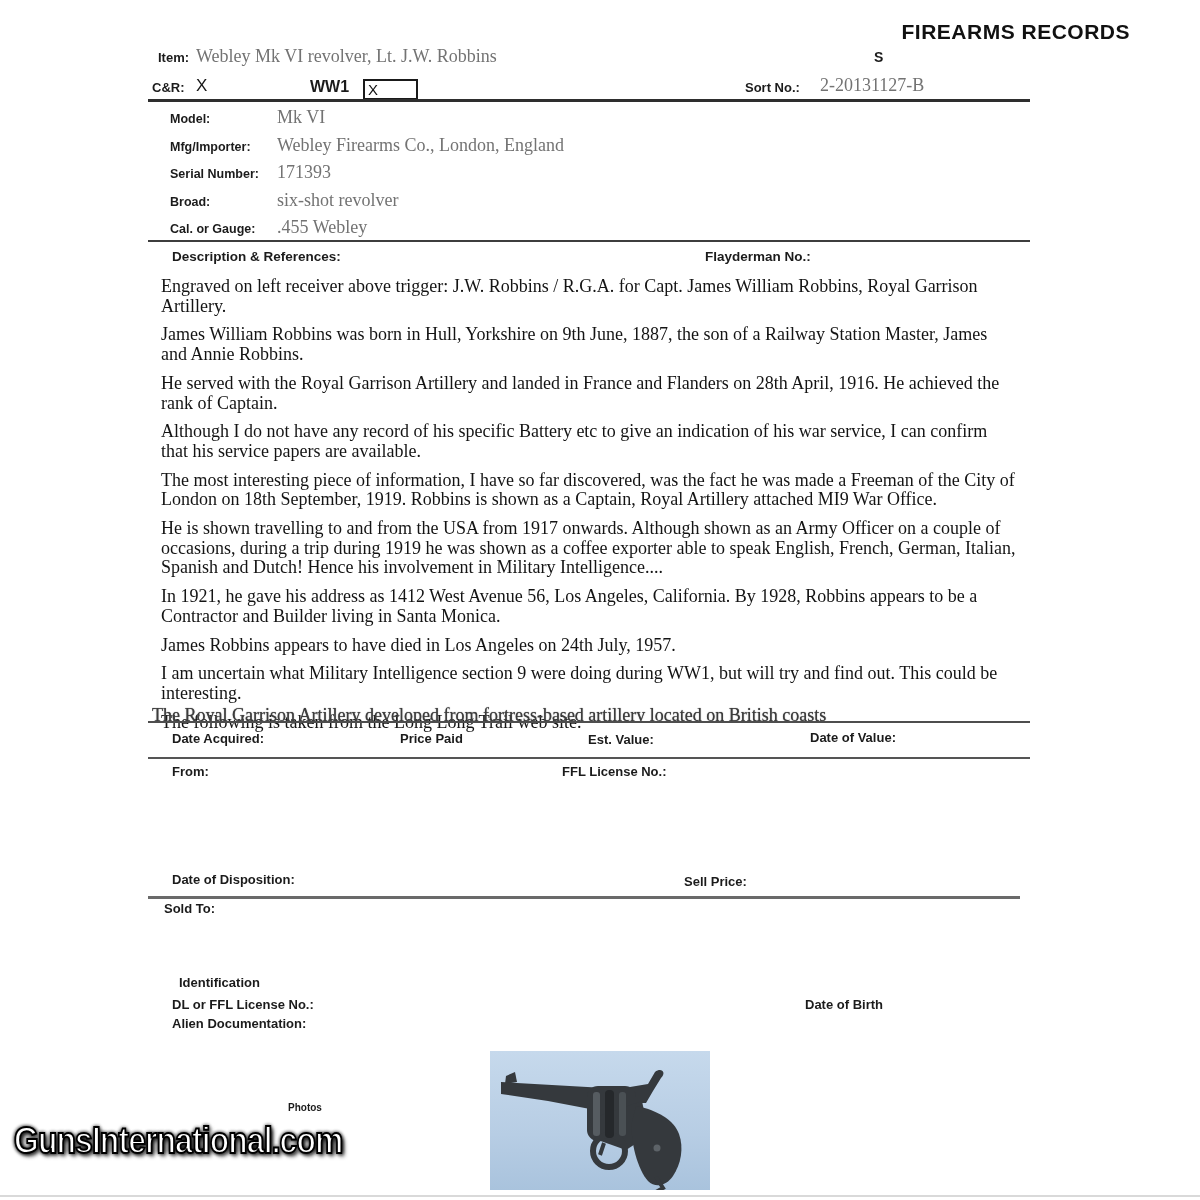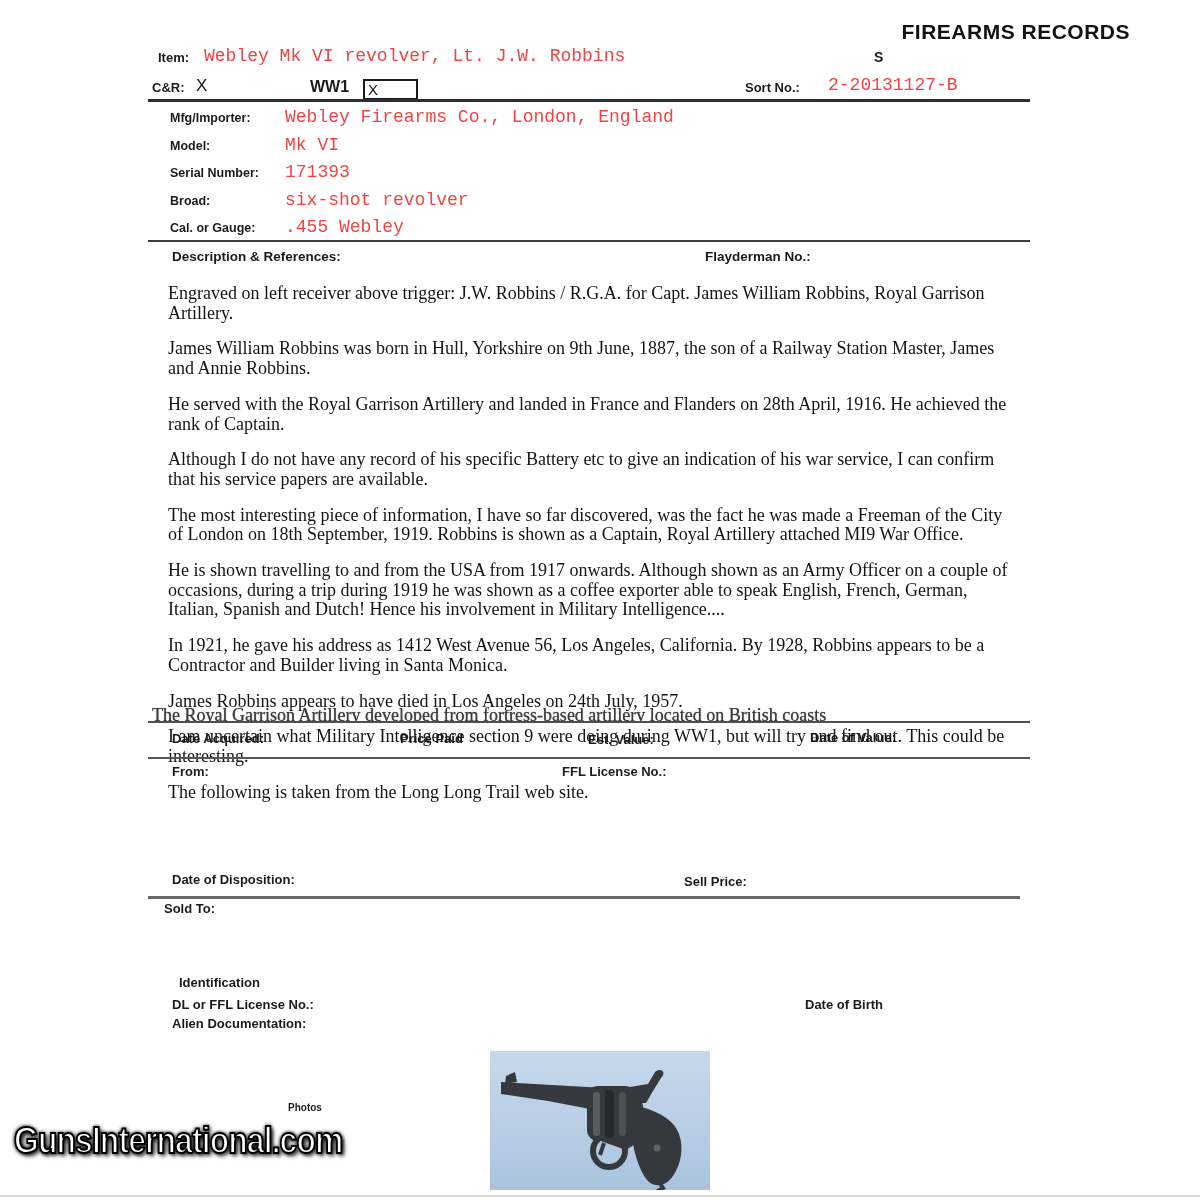--- a/index.html
+++ b/index.html
@@ -3,34 +3,34 @@
 <meta charset="utf-8">
 <style>
   html,body{margin:0;padding:0;}
   body{
     width:1200px;height:1200px;background:#ffffff;
     font-family:"Liberation Sans",sans-serif;color:#151515;
     position:relative;overflow:hidden;
   }
   .abs{position:absolute;}
   .lbl{font-family:"Liberation Sans",sans-serif;font-weight:bold;font-size:13px;color:#1b1b1b;}
-  .serif{font-family:Liberation Mono, monospace;font-size:18px;color:#ef4444;margin-left:8px;}
+  .serif{font-family:Liberation Serif, serif;font-size:18px;color:#737373;}
   .rule{position:absolute;background:#3a3a3a;}
   .title{
     font-weight:bold;font-size:21px;letter-spacing:.5px;color:#111;
     text-align:right;width:1130px;left:0;top:20px;
   }
   .fieldrow{display:flex;align-items:baseline;height:27.5px;}
   .fieldrow .lbl{width:107px;font-size:12.5px;}
   .fieldrow .serif{font-size:18px;}
   .bodytext{
     left:152px;top:268px;width:874px;
     font-family:"Liberation Serif",serif;font-size:18px;line-height:19.7px;color:#141414;
   }
-  .bodytext p{margin:16px;}
+  .bodytext p{margin:9px;}
   .clipline{
     left:152px;top:705px;width:874px;height:17px;overflow:hidden;
     font-family:"Liberation Serif",serif;font-weight:normal;font-size:18px;color:#3c3c3c;
     text-shadow:0 0 1px #555;
   }
   .checkbox{
     left:363px;top:79px;width:48px;height:17px;border:2px solid #1a1a1a;
     font-size:15px;line-height:17px;padding-left:3px;color:#111;
   }
   .watermark{
@@ -58,26 +58,26 @@
 <div class="abs" style="left:196px;top:76px;font-size:17px;">X</div>
 <div class="abs lbl" style="left:310px;top:78px;font-size:16px;">WW1</div>
 <div class="abs checkbox"><span>X</span></div>
 <div class="abs lbl" style="left:745px;top:80px;">Sort No.:</div>
 <div class="abs serif" style="left:820px;top:75px;">2-20131127-B</div>
 
 <div class="rule" style="left:148px;top:99px;width:882px;height:3px;background:#2e2e2e;"></div>
 
 <div class="abs" style="left:170px;top:107px;">
     <div class="fieldrow">
+    <span class="lbl">Model:</span>
+    <span class="serif">Mk VI</span>
+  </div>
+    <div class="fieldrow">
     <span class="lbl">Mfg/Importer:</span>
     <span class="serif">Webley Firearms Co., London, England</span>
-  </div>
-    <div class="fieldrow">
-    <span class="lbl">Model:</span>
-    <span class="serif">Mk VI</span>
   </div>
     <div class="fieldrow">
     <span class="lbl">Serial Number:</span>
     <span class="serif">171393</span>
   </div>
     <div class="fieldrow">
     <span class="lbl">Broad:</span>
     <span class="serif">six-shot revolver</span>
   </div>
     <div class="fieldrow">

